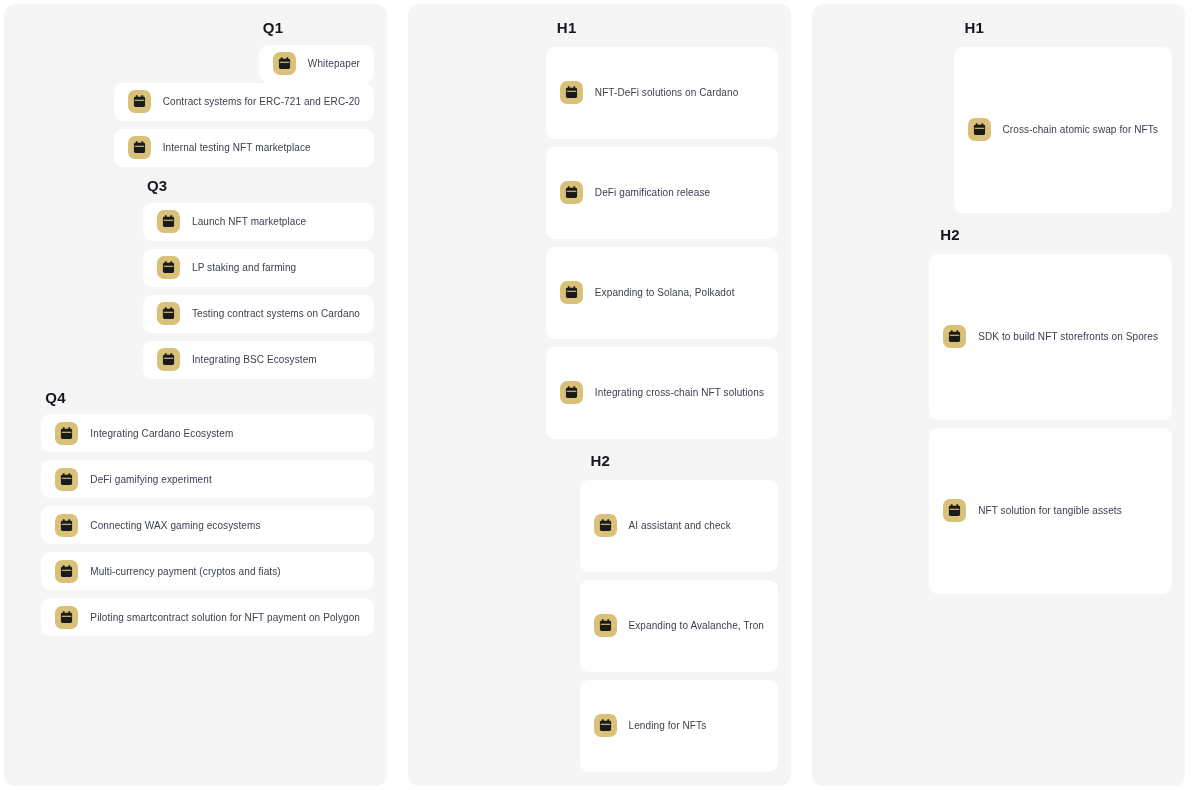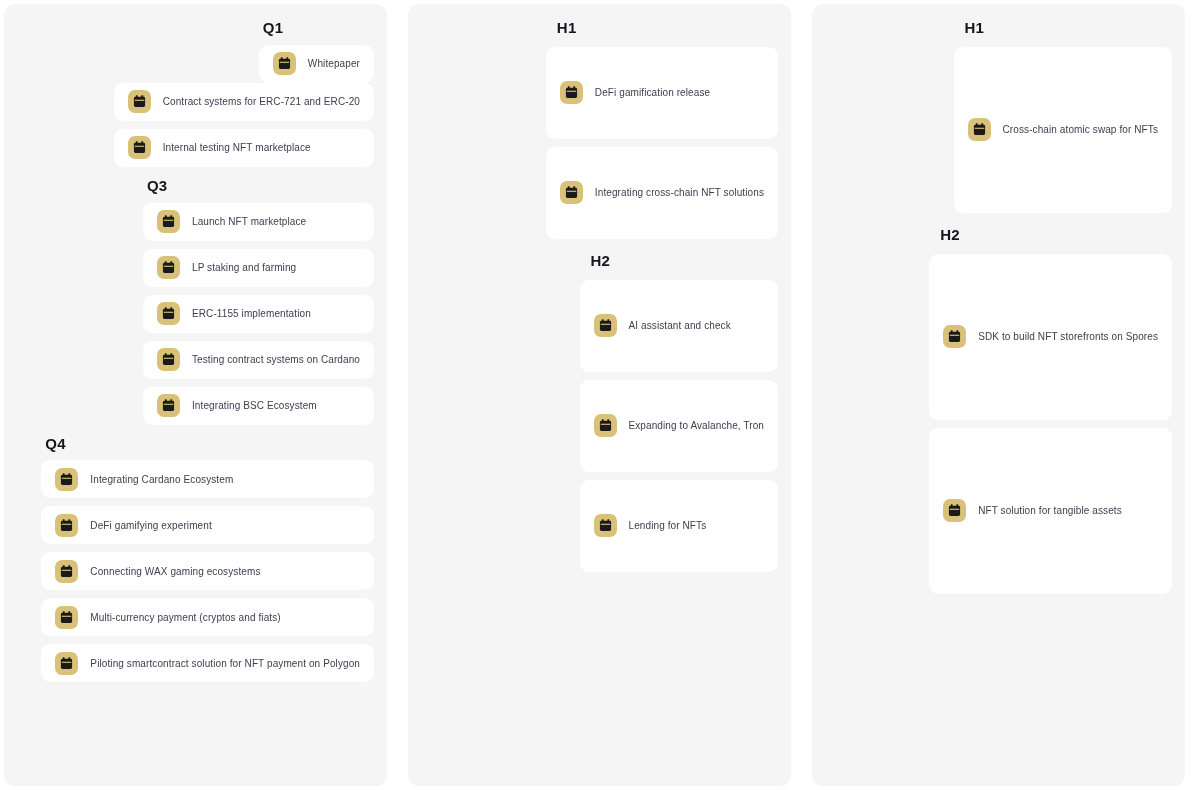--- a/index.html
+++ b/index.html
@@ -155,31 +155,20 @@
         </div>
         <div class="card">
           <span class="cal-icon">
             <svg width="13" height="13" viewBox="0 0 14 14">
                 <rect x="3" y="0.2" width="2" height="2.2" rx="0.6" fill="#1a1a1a"></rect>
                 <rect x="9" y="0.2" width="2" height="2.2" rx="0.6" fill="#1a1a1a"></rect>
                 <rect x="1" y="2" width="12" height="11" rx="1.6" fill="#1a1a1a"></rect>
                 <rect x="1.9" y="5.1" width="10.2" height="1.2" fill="#d9c179"></rect>
               </svg>
           </span>
-          <span class="card-label">ERC-1155 implementation</span>
-        </div>
-        <div class="card">
-          <span class="cal-icon">
-            <svg width="13" height="13" viewBox="0 0 14 14">
-                <rect x="3" y="0.2" width="2" height="2.2" rx="0.6" fill="#1a1a1a"></rect>
-                <rect x="9" y="0.2" width="2" height="2.2" rx="0.6" fill="#1a1a1a"></rect>
-                <rect x="1" y="2" width="12" height="11" rx="1.6" fill="#1a1a1a"></rect>
-                <rect x="1.9" y="5.1" width="10.2" height="1.2" fill="#d9c179"></rect>
-              </svg>
-          </span>
           <span class="card-label">Testing contract systems on Cardano</span>
         </div>
         <div class="card">
           <span class="cal-icon">
             <svg width="13" height="13" viewBox="0 0 14 14">
                 <rect x="3" y="0.2" width="2" height="2.2" rx="0.6" fill="#1a1a1a"></rect>
                 <rect x="9" y="0.2" width="2" height="2.2" rx="0.6" fill="#1a1a1a"></rect>
                 <rect x="1" y="2" width="12" height="11" rx="1.6" fill="#1a1a1a"></rect>
                 <rect x="1.9" y="5.1" width="10.2" height="1.2" fill="#d9c179"></rect>
               </svg>
@@ -257,31 +246,53 @@
       <div class="cards">
         <div class="card">
           <span class="cal-icon">
             <svg width="13" height="13" viewBox="0 0 14 14">
                 <rect x="3" y="0.2" width="2" height="2.2" rx="0.6" fill="#1a1a1a"></rect>
                 <rect x="9" y="0.2" width="2" height="2.2" rx="0.6" fill="#1a1a1a"></rect>
                 <rect x="1" y="2" width="12" height="11" rx="1.6" fill="#1a1a1a"></rect>
                 <rect x="1.9" y="5.1" width="10.2" height="1.2" fill="#d9c179"></rect>
               </svg>
           </span>
+          <span class="card-label">NFT-DeFi solutions on Cardano</span>
+        </div>
+        <div class="card">
+          <span class="cal-icon">
+            <svg width="13" height="13" viewBox="0 0 14 14">
+                <rect x="3" y="0.2" width="2" height="2.2" rx="0.6" fill="#1a1a1a"></rect>
+                <rect x="9" y="0.2" width="2" height="2.2" rx="0.6" fill="#1a1a1a"></rect>
+                <rect x="1" y="2" width="12" height="11" rx="1.6" fill="#1a1a1a"></rect>
+                <rect x="1.9" y="5.1" width="10.2" height="1.2" fill="#d9c179"></rect>
+              </svg>
+          </span>
           <span class="card-label">DeFi gamification release</span>
         </div>
         <div class="card">
           <span class="cal-icon">
             <svg width="13" height="13" viewBox="0 0 14 14">
                 <rect x="3" y="0.2" width="2" height="2.2" rx="0.6" fill="#1a1a1a"></rect>
                 <rect x="9" y="0.2" width="2" height="2.2" rx="0.6" fill="#1a1a1a"></rect>
                 <rect x="1" y="2" width="12" height="11" rx="1.6" fill="#1a1a1a"></rect>
                 <rect x="1.9" y="5.1" width="10.2" height="1.2" fill="#d9c179"></rect>
               </svg>
           </span>
+          <span class="card-label">Expanding to Solana, Polkadot</span>
+        </div>
+        <div class="card">
+          <span class="cal-icon">
+            <svg width="13" height="13" viewBox="0 0 14 14">
+                <rect x="3" y="0.2" width="2" height="2.2" rx="0.6" fill="#1a1a1a"></rect>
+                <rect x="9" y="0.2" width="2" height="2.2" rx="0.6" fill="#1a1a1a"></rect>
+                <rect x="1" y="2" width="12" height="11" rx="1.6" fill="#1a1a1a"></rect>
+                <rect x="1.9" y="5.1" width="10.2" height="1.2" fill="#d9c179"></rect>
+              </svg>
+          </span>
           <span class="card-label">Integrating cross-chain NFT solutions</span>
         </div>
       </div>
     </div>
 
     <div>
       <div class="section-title subsequent">H2</div>
       <div class="cards">
         <div class="card">
           <span class="cal-icon">

